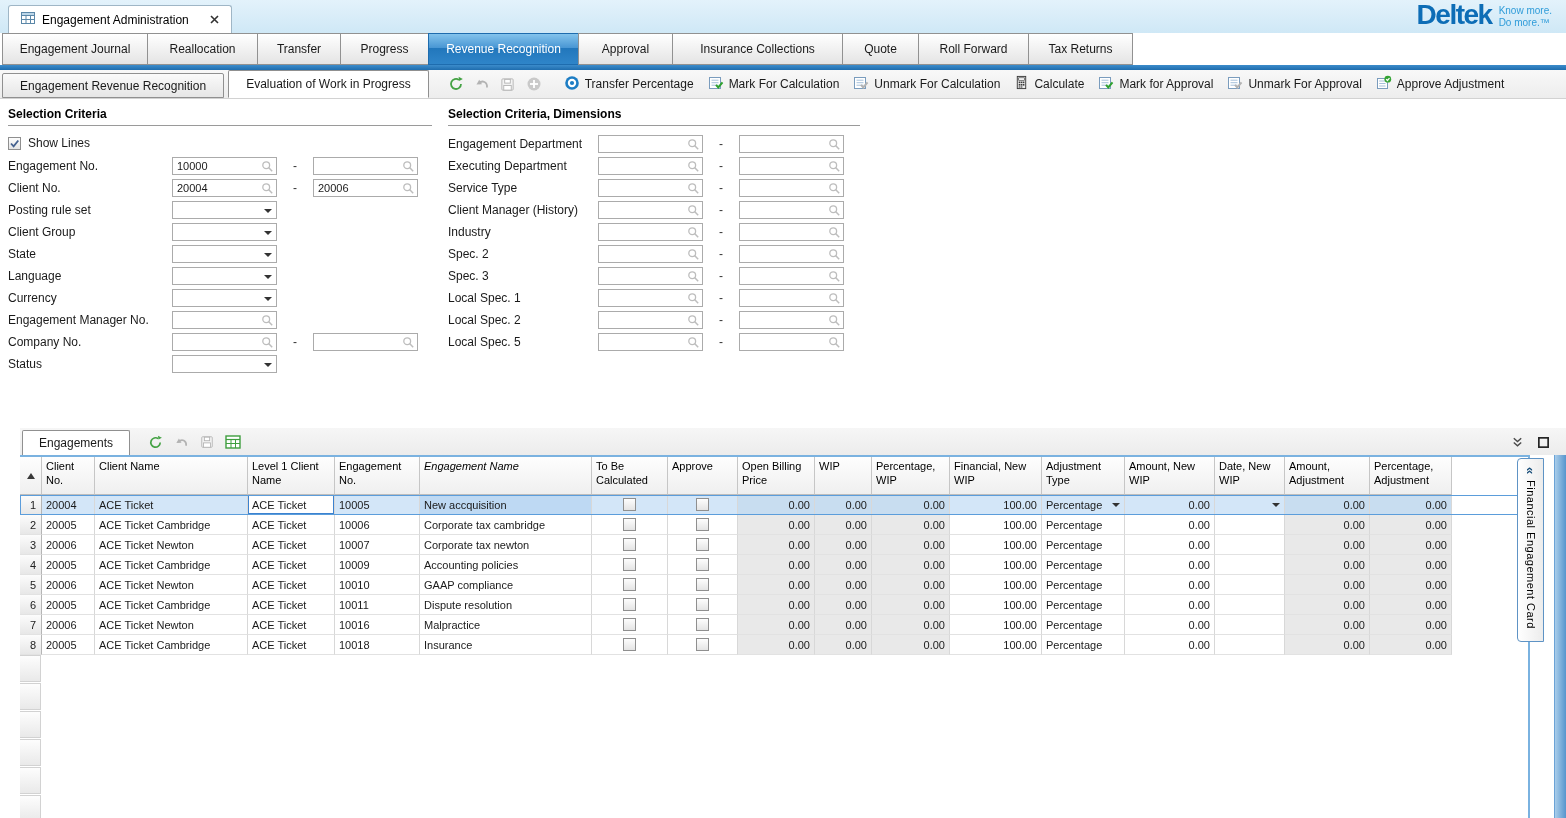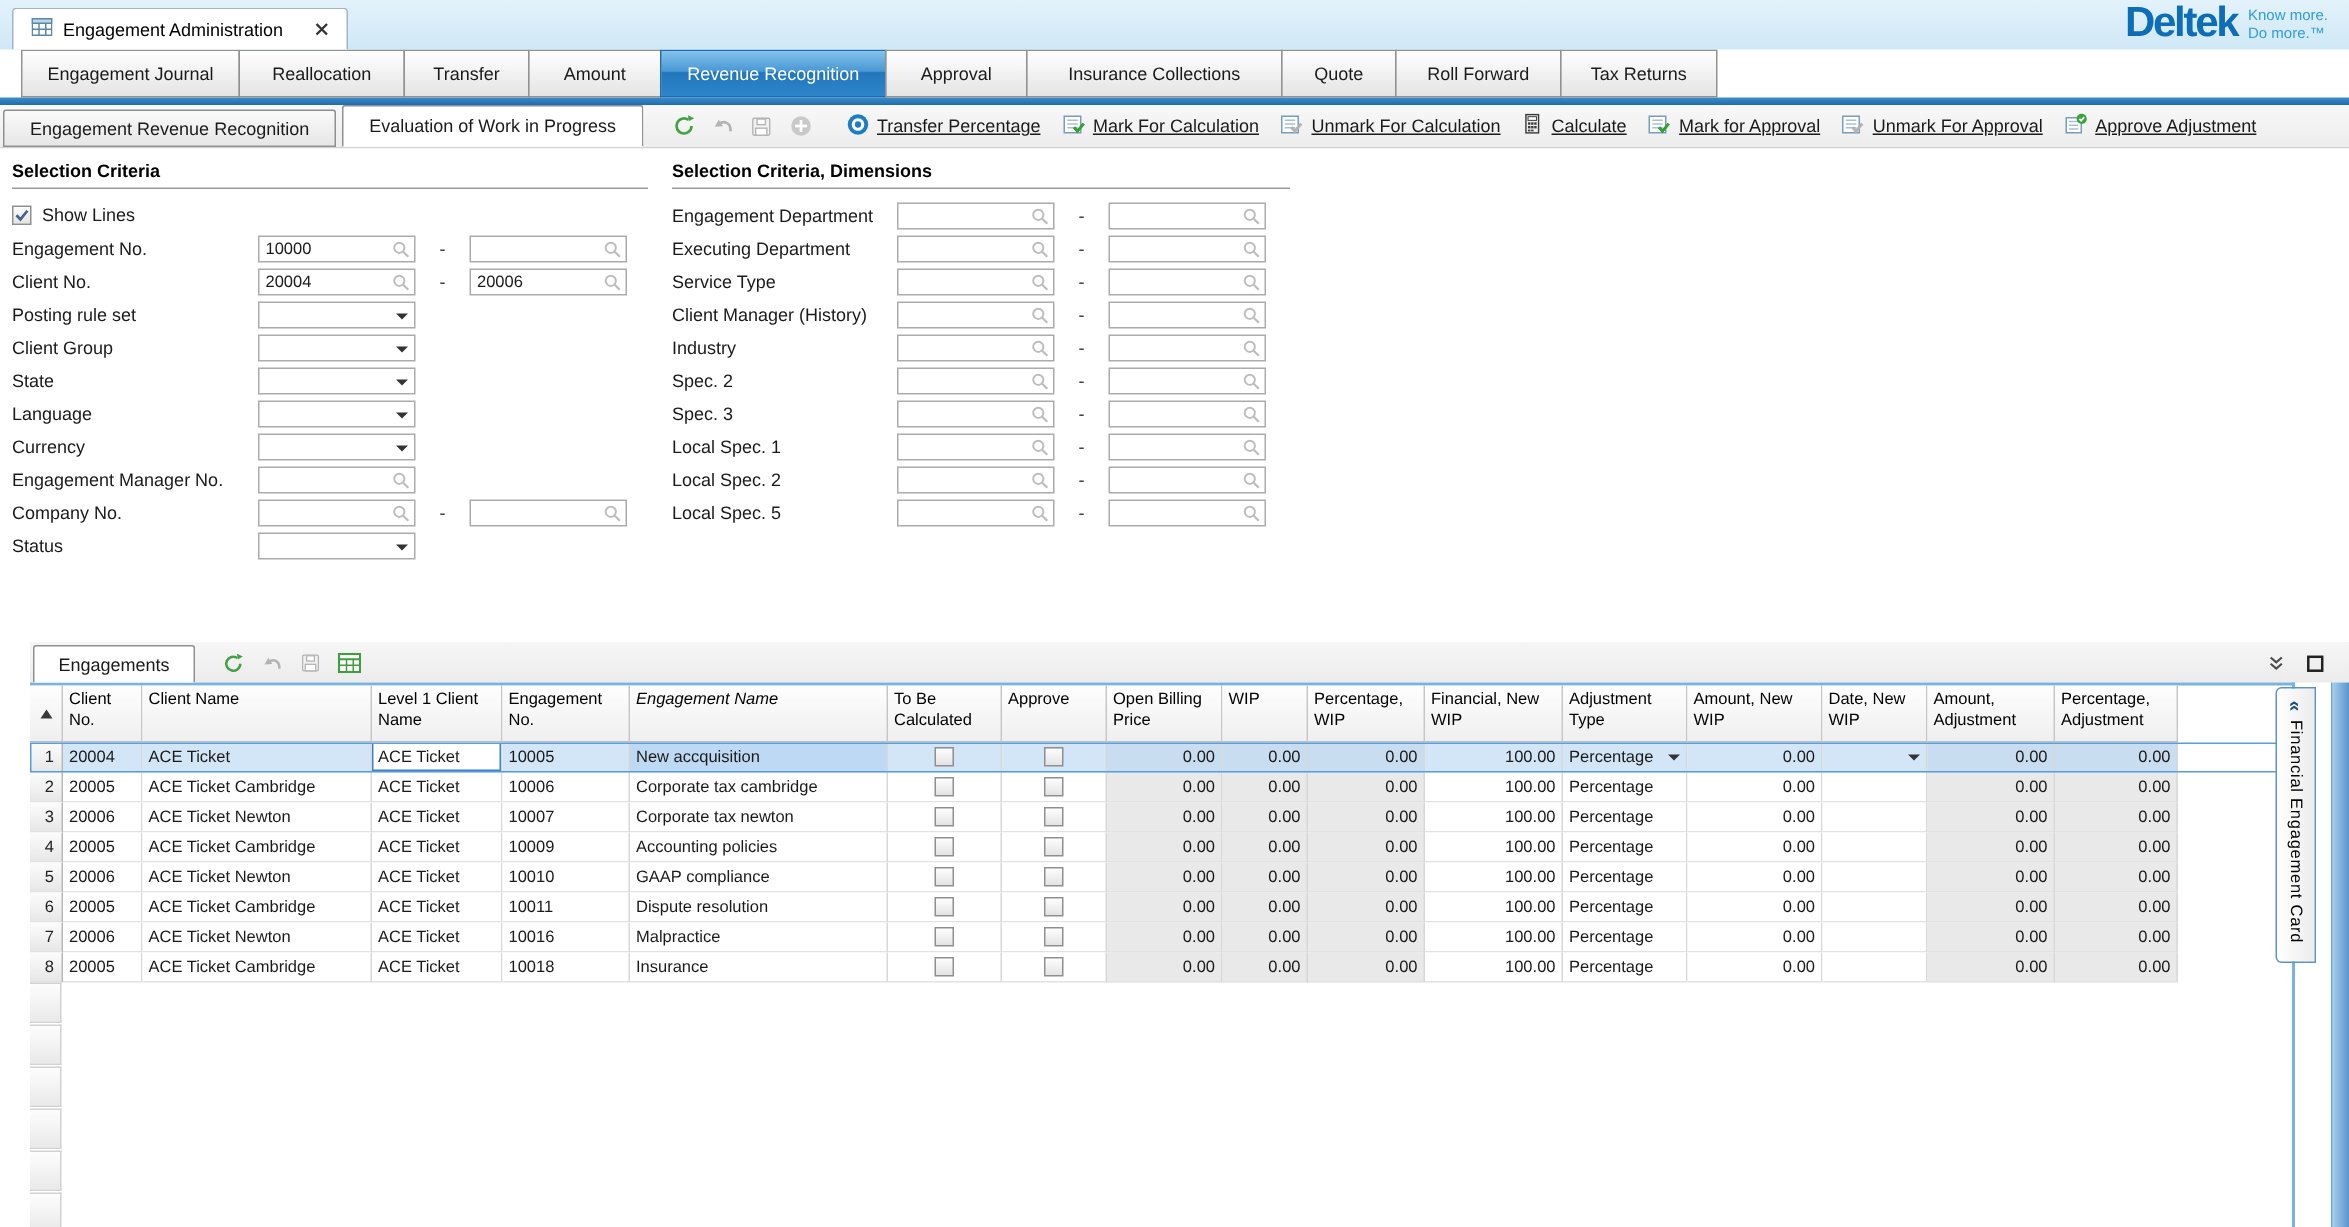--- a/index.html
+++ b/index.html
@@ -10,21 +10,21 @@
   .doc-bar { position: relative; height: 33px; background: linear-gradient(#e3f2fb, #cfe8f6); }
   .doc-tab { position: absolute; left: 8px; bottom: 0; height: 28px; display: flex; align-items: center; gap: 7px;
              background: #fff; border: 1px solid #9fb6c6; border-bottom: none; border-radius: 3px 3px 0 0; padding: 0 12px; }
   .doc-tab .title { font-size: 12px; color: #000; }
   .doc-close { margin-left: 14px; display: flex; align-items: center; cursor: pointer; }
   .brand { position: absolute; right: 14px; top: 1px; display: flex; align-items: flex-start; gap: 7px; }
   .brand-name { font-size: 28px; font-weight: bold; color: #0d6db6; letter-spacing: -1.5px; line-height: 1; }
   .brand-tag { font-size: 10px; color: #2f9cd9; line-height: 1.2; margin-top: 4px; }
 
   
-  .main-tabs { display: flex; height: 32px; background: #fff; padding-left: 14px; }
+  .main-tabs { display: flex; height: 32px; background: #fff; padding-left: 2px; }
   .main-tabs .tab { display: flex; align-items: center; justify-content: center; height: 100%;
                     border: 1px solid #919191; margin-right: -1px; padding: 0 10px;
                     background: linear-gradient(#ffffff, #f0f0f0 55%, #e4e4e4); cursor: pointer; white-space: nowrap; }
   .main-tabs .tab:nth-child(1){width:146px}.main-tabs .tab:nth-child(2){width:111px}
   .main-tabs .tab:nth-child(3){width:84px}.main-tabs .tab:nth-child(4){width:89px}
   .main-tabs .tab:nth-child(5){width:151px}.main-tabs .tab:nth-child(6){width:95px}
   .main-tabs .tab:nth-child(7){width:171px}.main-tabs .tab:nth-child(8){width:77px}
   .main-tabs .tab:nth-child(9){width:111px}.main-tabs .tab:nth-child(10){width:105px}
   .main-tabs .tab.sel { background: linear-gradient(#83c3ec 0%, #4a97d4 45%, #2277bc 48%, #2f85c9 100%);
                         color: #fff; border-color: #1e6cae; }
@@ -32,21 +32,21 @@
 
   
   .toolbar-row { height: 29px; background: linear-gradient(#f8f8f8, #ededed); border-bottom: 1px solid #d2d2d2;
                  display: flex; align-items: center; }
   .sub-tabs { display: flex; align-items: flex-end; height: 100%; padding-left: 2px; }
   .sub-tab { display: flex; align-items: center; height: 25px; padding: 0 17px; border: 1px solid #909090;
              border-radius: 2px 2px 0 0; margin-right: 4px; background: linear-gradient(#fafafa, #e6e6e6); cursor: pointer; white-space: nowrap; }
   .sub-tab.sel { background: #fff; height: 28px; border-bottom-color: #fff; }
   .tb-icon-btn { width: 22px; height: 22px; display: flex; align-items: center; justify-content: center; margin: 0 2px; cursor: pointer; }
   .tb-btn { display: flex; align-items: center; gap: 5px; padding: 0 7px; height: 24px; cursor: pointer; white-space: nowrap; }
-  .tb-group { display: flex; align-items: center; margin-left: 10px; text-decoration: underline; }
+  .tb-group { display: flex; align-items: center; margin-left: 10px; }
 
   
   .form-area { position: relative; height: 329px; background: #fff; }
   .form-col { position: absolute; top: 8px; }
   .form-col.left { left: 8px; width: 424px; }
   .form-col.right { left: 448px; width: 412px; }
   .form-title { font-weight: bold; font-size: 12px; color: #000; padding-bottom: 4px; border-bottom: 1px solid #9a9a9a; margin-bottom: 7px; }
   .frow { display: flex; align-items: center; height: 22px; }
   .flabel { font-size: 12px; color: #1a1a1a; }
   .form-col.left .flabel { width: 164px; }
@@ -136,21 +136,21 @@
       <span class="brand-tag">
         <span>Know more.</span><br><span>Do more.™</span>
       </span>
     </div>
   </div>
 
   <div class="main-tabs">
       <div class="tab">Engagement Journal</div>
       <div class="tab">Reallocation</div>
       <div class="tab">Transfer</div>
-      <div class="tab">Amount</div>
+      <div class="tab">Progress</div>
       <div class="tab sel">Revenue Recognition</div>
       <div class="tab">Approval</div>
       <div class="tab">Insurance Collections</div>
       <div class="tab">Quote</div>
       <div class="tab">Roll Forward</div>
       <div class="tab">Tax Returns</div>
     </div>
   <div class="blue-strip"></div>
 
   <div class="toolbar-row">

